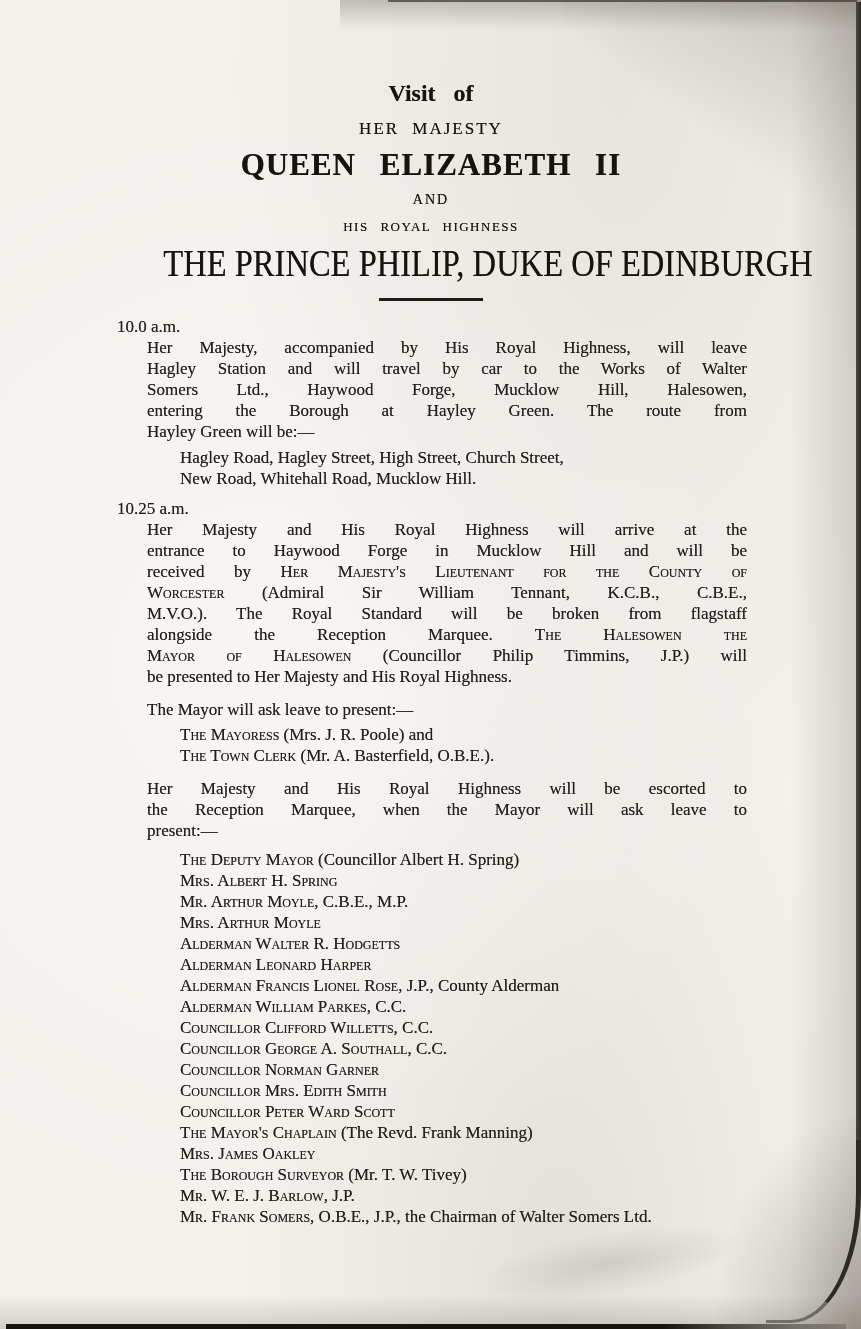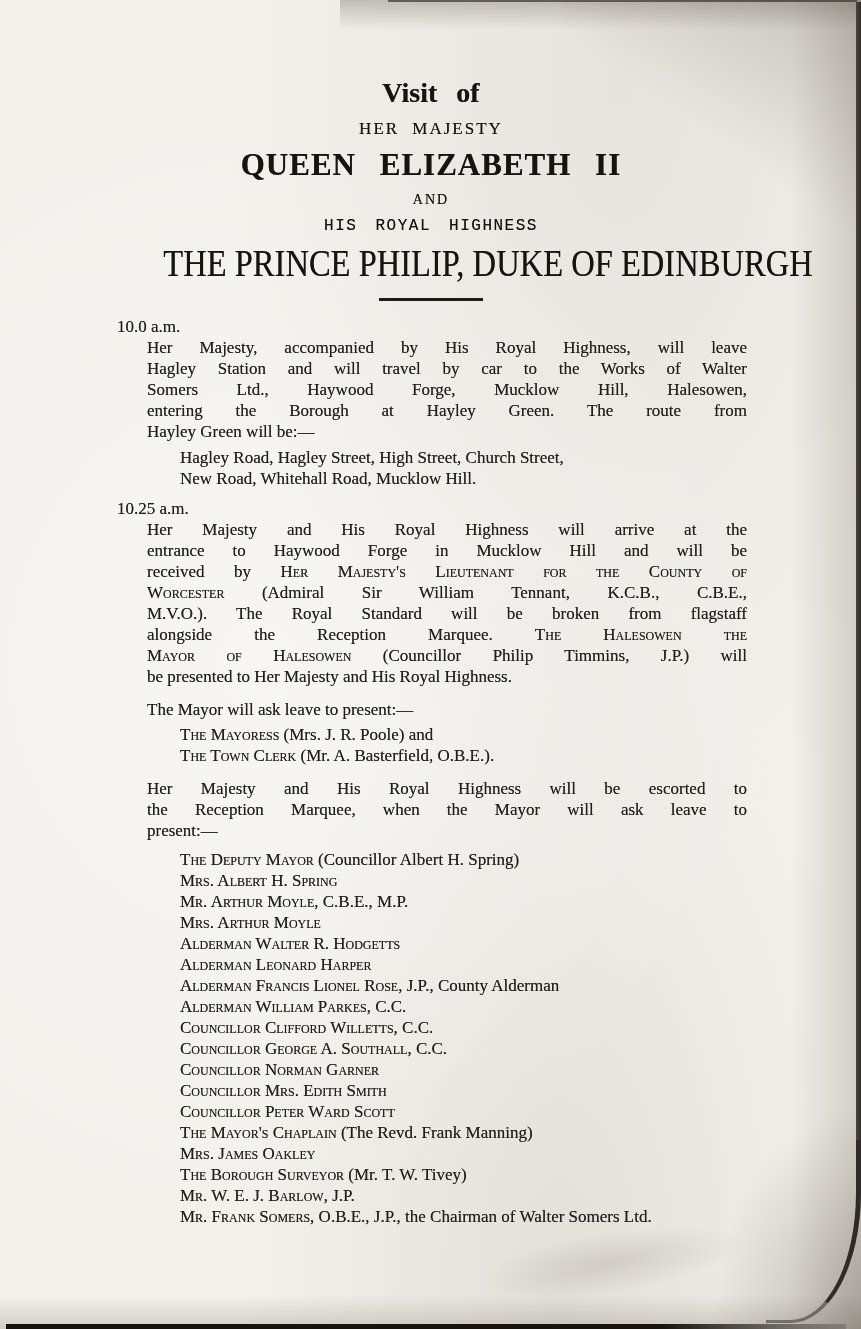--- a/index.html
+++ b/index.html
@@ -38,25 +38,25 @@
   .shade-bottom{position:absolute;left:0;bottom:0;width:861px;height:34px;
     background:linear-gradient(to top,rgba(90,82,70,0.22),rgba(90,82,70,0));}
   .smudge{position:absolute;left:470px;bottom:34px;width:280px;height:64px;
     background:radial-gradient(ellipse,rgba(95,85,72,0.16),transparent 68%);
     transform:rotate(-9deg);}
   
   .content{position:absolute;left:115px;top:76px;width:632px;
     font-size:17px;line-height:21px;
     text-shadow:0 0 0.5px rgba(34,31,27,0.65);}
   .heading{text-align:center;color:#17140f;}
-  .h-visit{font-size:28px;line-height:34px;font-weight:bold;word-spacing:12px;margin:0 0 9px;}
+  .h-visit{font-size:24px;line-height:34px;font-weight:bold;word-spacing:12px;margin:0 0 9px;}
   .h-hm{font-size:17px;line-height:20px;letter-spacing:2px;word-spacing:7px;margin:0 0 6px;}
   .h-q{font-size:31px;line-height:40px;font-weight:bold;letter-spacing:1px;word-spacing:15px;margin:0 0 6px;}
   .h-and{font-size:14px;line-height:18px;letter-spacing:2px;margin:0 0 7px;}
-  .h-hrh{font-size:16px;line-height:21px;letter-spacing:1.5px;word-spacing:7px;margin:1px 0 8px;font-family:Liberation Mono, monospace;}
+  .h-hrh{font-size:13px;line-height:21px;letter-spacing:1.5px;word-spacing:7px;margin:1px 0 8px;}
   .h-p{font-size:37px;line-height:38px;font-weight:normal;margin:4px;}
   .h-p .squeeze{display:inline-block;transform:scaleX(0.88);transform-origin:center;white-space:nowrap;}
   .rule{width:104px;border:0;border-top:3px solid #1f1c18;margin:15px auto 0;}
   section{margin:0;}
   .sec1{margin-top:15px;}
   .sec2{margin-top:9px;}
   .secP1{margin-top:12px;}
   .secP2{margin-top:12px;}
   p{margin:0;}
   .time{margin-left:2px;}

